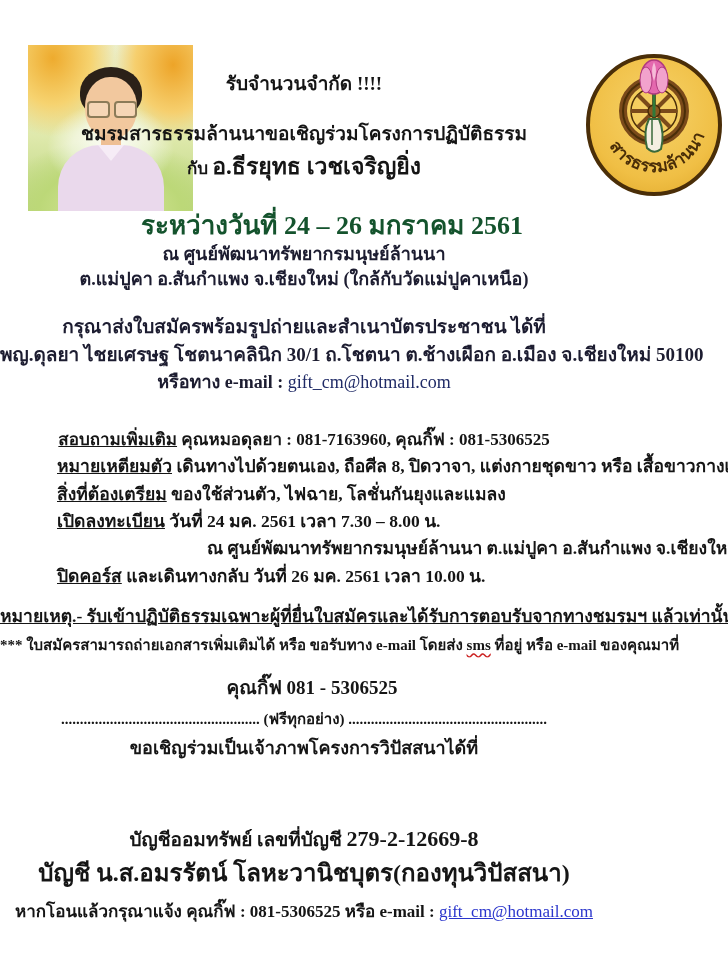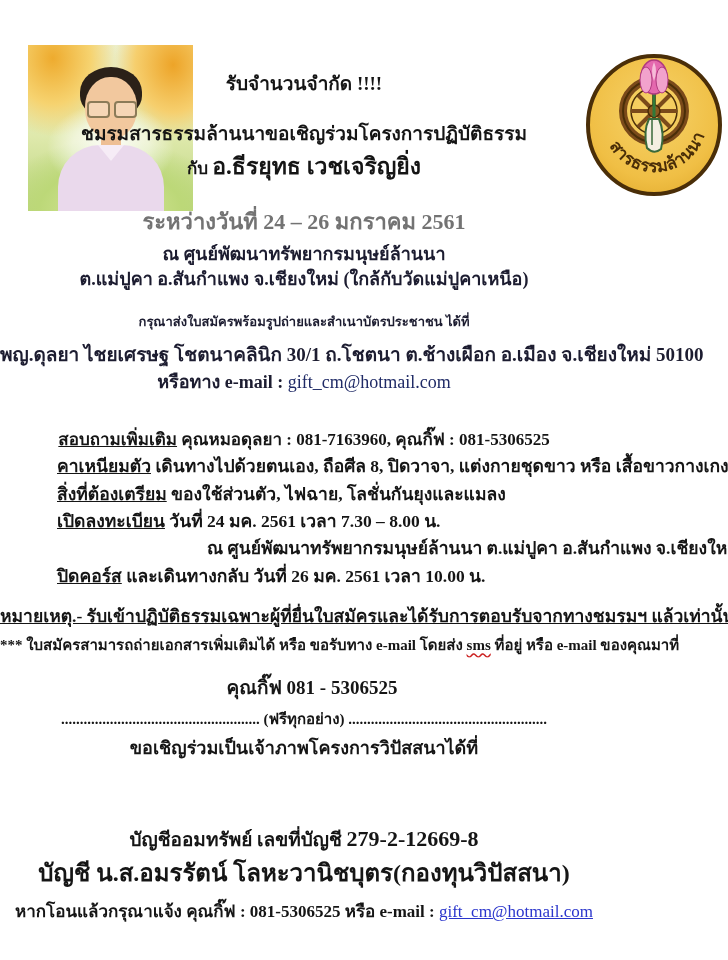--- a/index.html
+++ b/index.html
@@ -27,23 +27,23 @@
   .glass{position:absolute;top:56px;width:19px;height:13px;border:2px solid #8b7b58;border-radius:4px;background:rgba(255,255,255,.25);}
   .glass.l{left:59px;} .glass.r{left:86px;}
   .neck{position:absolute;left:73px;top:90px;width:20px;height:14px;background:#eebf94;}
   .shirt{position:absolute;left:30px;top:100px;width:106px;height:70px;border-radius:42px 42px 0 0;background:#ead9ec;}
   .collar{position:absolute;left:70px;top:100px;width:26px;height:16px;background:#f6ecf6;clip-path:polygon(0 0,100% 0,50% 100%);}
   
   .logo{position:absolute;left:585px;top:53px;width:138px;height:144px;}
   
   .t-head{font-size:19px;}
   .t-name{font-size:23px;}
-  .t-date{font-size:22px;color:#737373;}
+  .t-date{font-size:26px;color:#14532d;margin-left:28px;}
   .t-venue{font-size:18px;}
-  .t-send{font-size:13px;}
+  .t-send{font-size:19px;}
   .t-addr{font-size:19px;}
   .t-mail{font-size:18px;}
   .t-contact{font-size:17px;}
   .detail{position:absolute;left:57px;width:620px;text-align:left;font-size:17.5px;font-weight:bold;white-space:nowrap;}
   .t-note{font-size:17.5px;}
   .t-notesub{font-size:15px;}
   .t-gift{font-size:19px;}
   .t-free{font-size:15px;}
   .t-invite2{font-size:18px;text-align:center;}
   .t-bankname{font-size:27px;}
@@ -122,21 +122,21 @@
   <div class="line bold t-date" style="top:204px;">ระหว่างวันที่ 24 – 26 มกราคม 2561</div>
   <div class="line bold t-venue navy" style="top:239px;">ณ ศูนย์พัฒนาทรัพยากรมนุษย์ล้านนา</div>
   <div class="line bold t-venue navy" style="top:264px;">ต.แม่ปูคา อ.สันกำแพง จ.เชียงใหม่ (ใกล้กับวัดแม่ปูคาเหนือ)</div>
 
   <div class="line bold t-send navy" style="top:311px;">กรุณาส่งใบสมัครพร้อมรูปถ่ายและสำเนาบัตรประชาชน ได้ที่</div>
   <div class="line bold t-addr navy" style="top:339px;">พญ.ดุลยา ไชยเศรษฐ โชตนาคลินิก 30/1 ถ.โชตนา ต.ช้างเผือก อ.เมือง จ.เชียงใหม่ 50100</div>
   <div class="line bold t-mail navy" style="top:367px;"><span>หรือทาง e-mail : </span><span class="email-plain">gift_cm@hotmail.com</span></div>
 
   <div class="line bold t-contact" style="top:413px;margin-top:12px;"><span class="u">สอบถามเพิ่มเติม</span><span> คุณหมอดุลยา : 081-7163960, คุณกิ๊ฟ : 081-5306525</span></div>
 
-  <div class="detail" style="top:452px;"><span class="u">คาเหนียมตัว</span><span> เดินทางไปด้วยตนเอง, ถือศีล 8, ปิดวาจา, แต่งกายชุดขาว หรือ เสื้อขาวกางเกงสีเข้ม</span></div>
+  <div class="detail" style="top:452px;"><span class="u">หมายเหตียมตัว</span><span> เดินทางไปด้วยตนเอง, ถือศีล 8, ปิดวาจา, แต่งกายชุดขาว หรือ เสื้อขาวกางเกงสีเข้ม</span></div>
   <div class="detail" style="top:480px;"><span class="u">สิ่งที่ต้องเตรียม</span><span> ของใช้ส่วนตัว, ไฟฉาย, โลชั่นกันยุงและแมลง</span></div>
   <div class="detail" style="top:507px;"><span class="u">เปิดลงทะเบียน</span><span> วันที่ 24 มค. 2561 เวลา 7.30 – 8.00 น.</span></div>
   <div class="detail" style="top:534px;padding-left:150px;"><span>ณ ศูนย์พัฒนาทรัพยากรมนุษย์ล้านนา  ต.แม่ปูคา  อ.สันกำแพง จ.เชียงใหม่</span></div>
   <div class="detail" style="top:562px;"><span class="u">ปิดคอร์ส</span><span> และเดินทางกลับ วันที่ 26 มค. 2561 เวลา 10.00 น.</span></div>
 
   <div class="line bold t-note u" style="top:602px;">หมายเหตุ.- รับเข้าปฏิบัติธรรมเฉพาะผู้ที่ยื่นใบสมัครและได้รับการตอบรับจากทางชมรมฯ แล้วเท่านั้น</div>
   <div class="line bold t-notesub" style="top:633px;"><span>*** ใบสมัครสามารถถ่ายเอกสารเพิ่มเติมได้ หรือ ขอรับทาง e-mail  โดยส่ง </span><span class="sms">sms</span><span> ที่อยู่ หรือ e-mail  ของคุณมาที่</span></div>
   <div class="line bold t-gift" style="top:672px;margin-left:8px;">คุณกิ๊ฟ 081 - 5306525</div>
 
   <div class="line bold t-free" style="top:707px;"><span>.....................................................</span><span> (ฟรีทุกอย่าง) </span><span>.....................................................</span></div>

